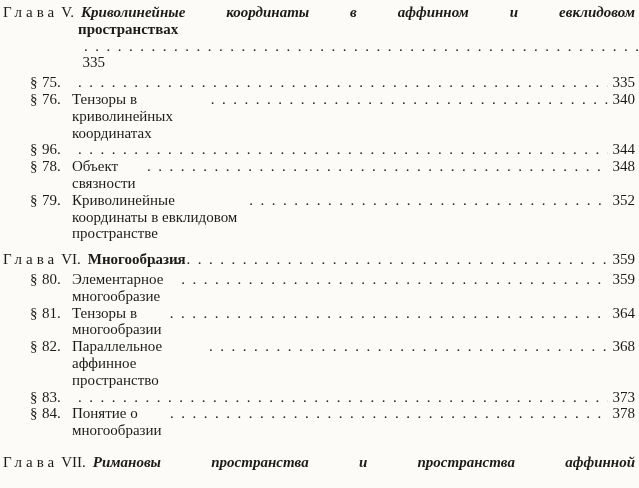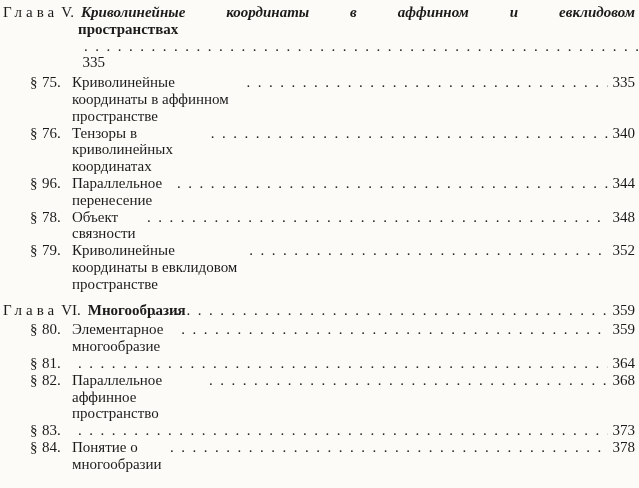--- a/index.html
+++ b/index.html
@@ -55,35 +55,33 @@
       </div>
       <div class="line cont-line">
         <span class="fill bold"><span>пространствах</span></span>
         <span class="dots"></span>
         <span class="page">335</span>
       </div>
       <div class="entries">
         <div class="line entry">
           <span class="mark">§</span>
           <span class="num">75.</span>
-          <span class="fill"><span>Криволинейные координаты в аффинном пространстве</span></span>
           <span class="dots"></span>
           <span class="page">335</span>
         </div>
         <div class="line entry">
           <span class="mark">§</span>
           <span class="num">76.</span>
           <span class="fill"><span>Тензоры в криволинейных координатах</span></span>
           <span class="dots"></span>
           <span class="page">340</span>
         </div>
         <div class="line entry">
           <span class="mark">§</span>
           <span class="num">96.</span>
-          <span class="fill"><span>Параллельное перенесение</span></span>
           <span class="dots"></span>
           <span class="page">344</span>
         </div>
         <div class="line entry">
           <span class="mark">§</span>
           <span class="num">78.</span>
           <span class="fill"><span>Объект связности</span></span>
           <span class="dots"></span>
           <span class="page">348</span>
         </div>
@@ -108,20 +106,21 @@
         <div class="line entry">
           <span class="mark">§</span>
           <span class="num">80.</span>
           <span class="fill"><span>Элементарное многообразие</span></span>
           <span class="dots"></span>
           <span class="page">359</span>
         </div>
         <div class="line entry">
           <span class="mark">§</span>
           <span class="num">81.</span>
+          <span class="fill"><span>Тензоры в многообразии</span></span>
           <span class="dots"></span>
           <span class="page">364</span>
         </div>
         <div class="line entry">
           <span class="mark">§</span>
           <span class="num">82.</span>
           <span class="fill"><span>Параллельное аффинное пространство</span></span>
           <span class="dots"></span>
           <span class="page">368</span>
         </div>

